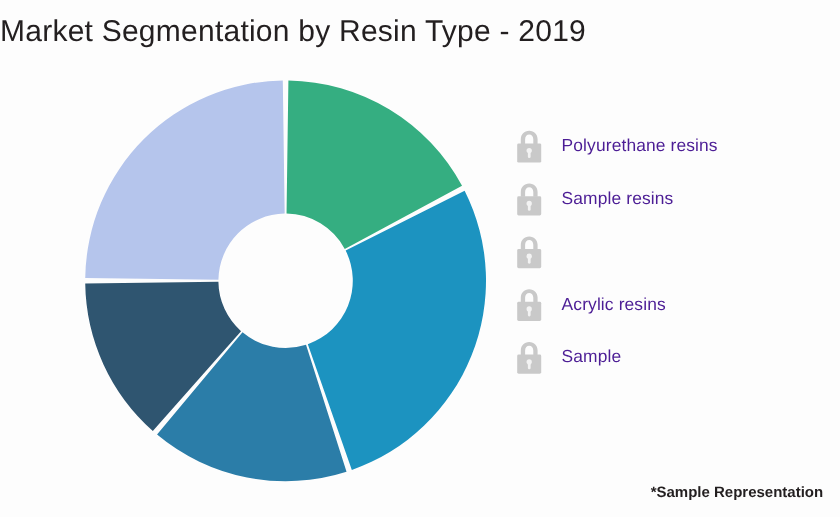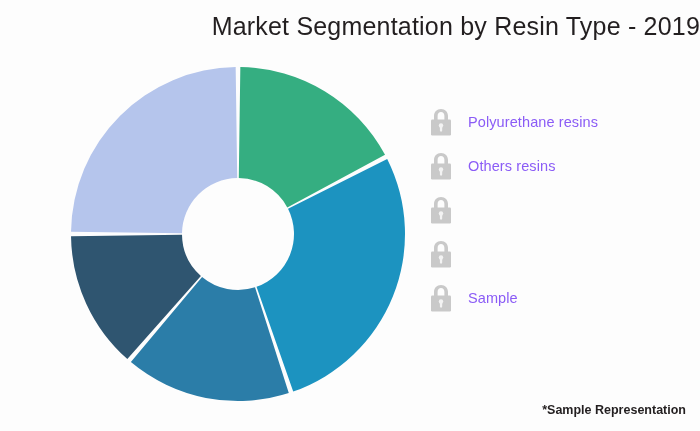--- a/index.html
+++ b/index.html
@@ -18,21 +18,21 @@
     position: relative;
     width: 700px;
     height: 431px;
     background: #fdfdfd;
   }
   #chart-title {
     position: absolute;
     left: 0;
     top: 12px;
     width: 700px;
-    text-align: right;
+    text-align: left;
     font-size: 25px;
     font-weight: 400;
     color: #231f20;
     letter-spacing: 0.2px;
     white-space: nowrap;
   }
   #donut-wrap {
     position: absolute;
     left: 68px;
     top: 64px;
@@ -58,21 +58,21 @@
   .legend-lock {
     width: 26px;
     height: 30px;
     flex: 0 0 26px;
     position: relative;
     display: block;
   }
   .legend-label {
     margin-left: 14px;
     font-size: 14.5px;
-    color: #8b5cf6;
+    color: #4c1d95;
     white-space: nowrap;
     letter-spacing: 0.1px;
     text-align: right;
   }
   #footnote {
     position: absolute;
     right: 14px;
     bottom: 14px;
     font-size: 12.5px;
     font-weight: bold;
@@ -115,21 +115,21 @@
 
     <div class="legend-item">
       <span class="legend-lock">
         <svg viewBox="0 0 26 30" width="26" height="30">
           <path d="M13 2 C8.8 2 6 5 6 9 L6 13 L9.6 13 L9.6 9 C9.6 6.6 11.1 5.1 13 5.1 C14.9 5.1 16.4 6.6 16.4 9 L16.4 13 L20 13 L20 9 C20 5 17.2 2 13 2 Z" fill="#c9c9c9"></path>
           <rect x="3" y="12.5" width="20" height="16" rx="1.2" fill="#c9c9c9"></rect>
           <circle cx="13" cy="18.5" r="2.2" fill="#f3f3f3"></circle>
           <rect x="11.9" y="19.5" width="2.3" height="5.2" rx="1.1" fill="#f3f3f3"></rect>
         </svg>
       </span>
-      <span class="legend-label">Others resins</span>
+      <span class="legend-label">Sample resins</span>
     </div>
 
     <div class="legend-item">
       <span class="legend-lock">
         <svg viewBox="0 0 26 30" width="26" height="30">
           <path d="M13 2 C8.8 2 6 5 6 9 L6 13 L9.6 13 L9.6 9 C9.6 6.6 11.1 5.1 13 5.1 C14.9 5.1 16.4 6.6 16.4 9 L16.4 13 L20 13 L20 9 C20 5 17.2 2 13 2 Z" fill="#c9c9c9"></path>
           <rect x="3" y="12.5" width="20" height="16" rx="1.2" fill="#c9c9c9"></rect>
           <circle cx="13" cy="18.5" r="2.2" fill="#f3f3f3"></circle>
           <rect x="11.9" y="19.5" width="2.3" height="5.2" rx="1.1" fill="#f3f3f3"></rect>
         </svg>
@@ -138,20 +138,21 @@
 
     <div class="legend-item">
       <span class="legend-lock">
         <svg viewBox="0 0 26 30" width="26" height="30">
           <path d="M13 2 C8.8 2 6 5 6 9 L6 13 L9.6 13 L9.6 9 C9.6 6.6 11.1 5.1 13 5.1 C14.9 5.1 16.4 6.6 16.4 9 L16.4 13 L20 13 L20 9 C20 5 17.2 2 13 2 Z" fill="#c9c9c9"></path>
           <rect x="3" y="12.5" width="20" height="16" rx="1.2" fill="#c9c9c9"></rect>
           <circle cx="13" cy="18.5" r="2.2" fill="#f3f3f3"></circle>
           <rect x="11.9" y="19.5" width="2.3" height="5.2" rx="1.1" fill="#f3f3f3"></rect>
         </svg>
       </span>
+      <span class="legend-label">Acrylic resins</span>
     </div>
 
     <div class="legend-item">
       <span class="legend-lock">
         <svg viewBox="0 0 26 30" width="26" height="30">
           <path d="M13 2 C8.8 2 6 5 6 9 L6 13 L9.6 13 L9.6 9 C9.6 6.6 11.1 5.1 13 5.1 C14.9 5.1 16.4 6.6 16.4 9 L16.4 13 L20 13 L20 9 C20 5 17.2 2 13 2 Z" fill="#c9c9c9"></path>
           <rect x="3" y="12.5" width="20" height="16" rx="1.2" fill="#c9c9c9"></rect>
           <circle cx="13" cy="18.5" r="2.2" fill="#f3f3f3"></circle>
           <rect x="11.9" y="19.5" width="2.3" height="5.2" rx="1.1" fill="#f3f3f3"></rect>
         </svg>

